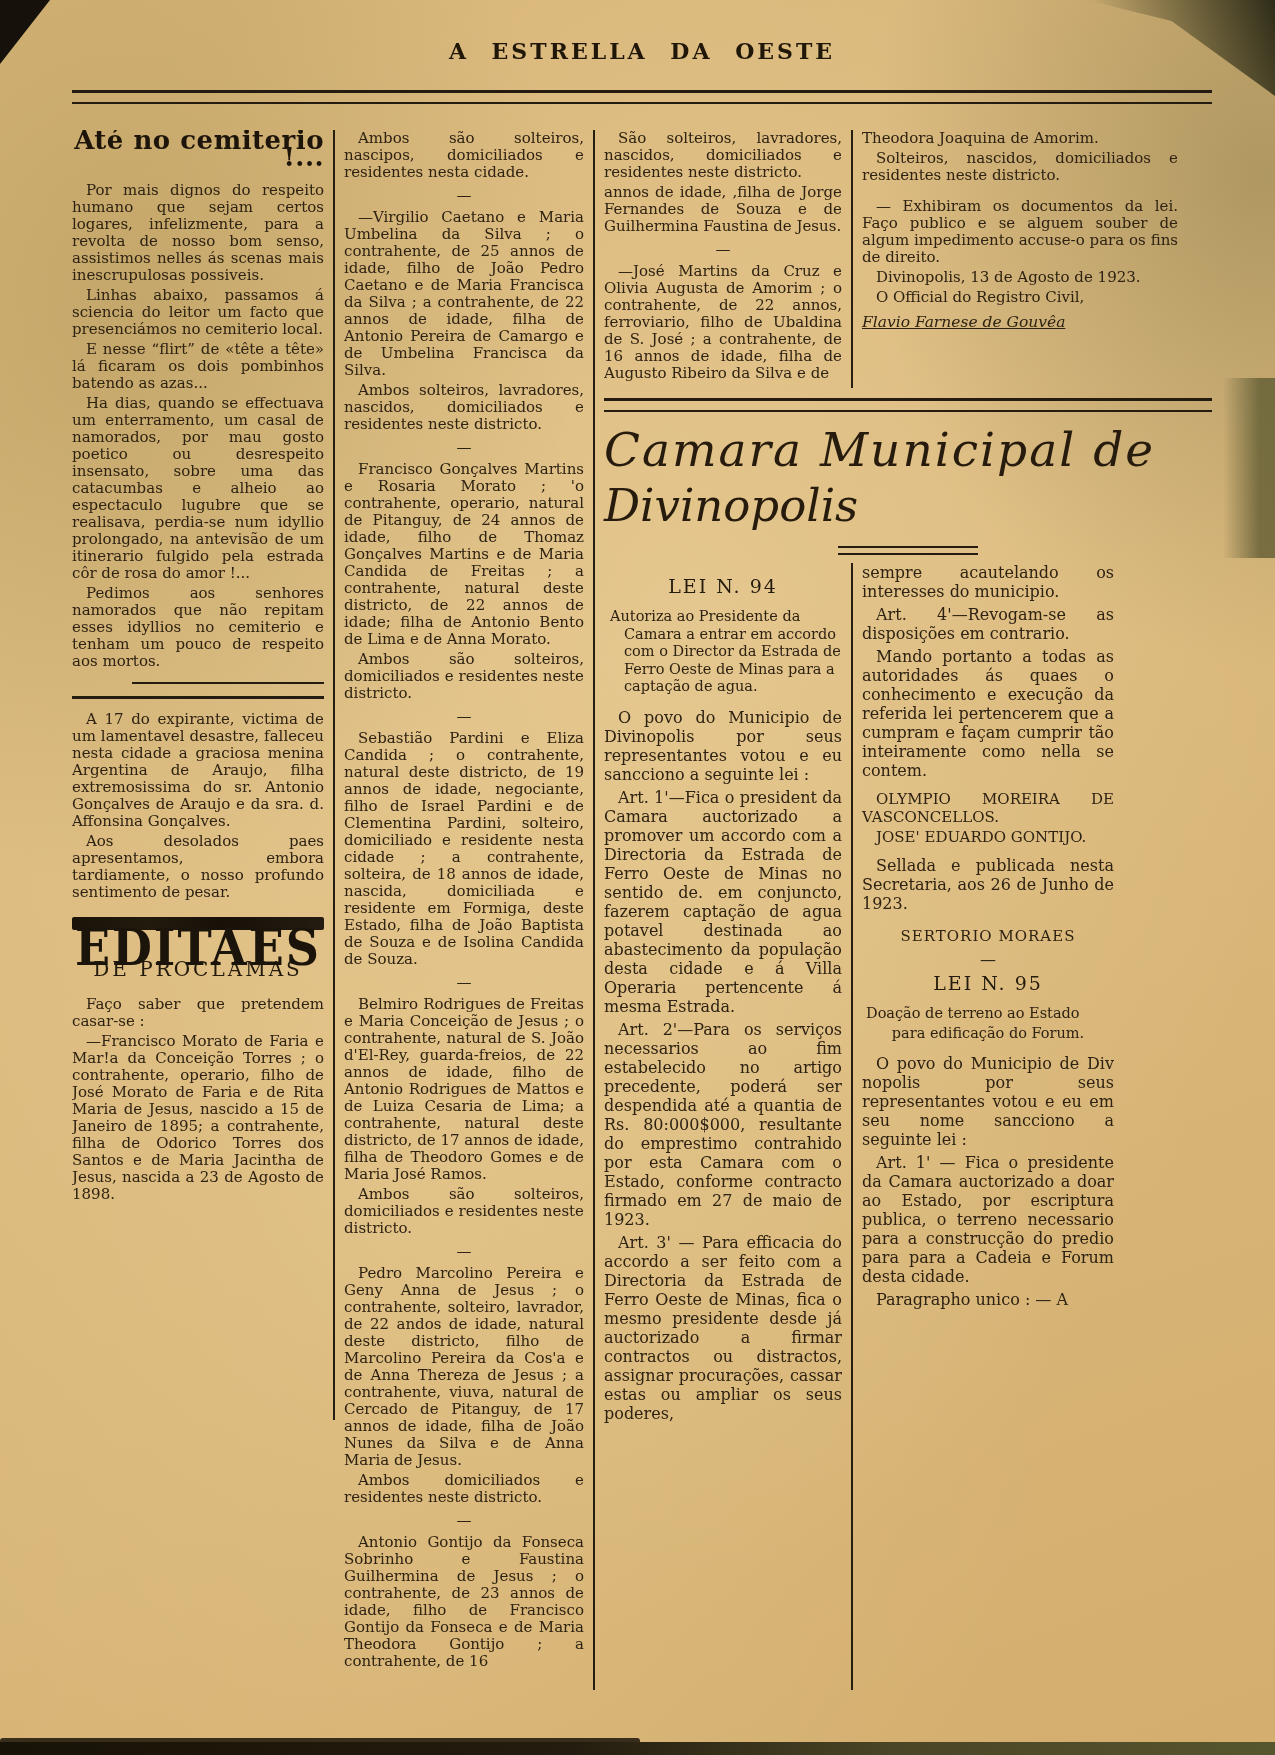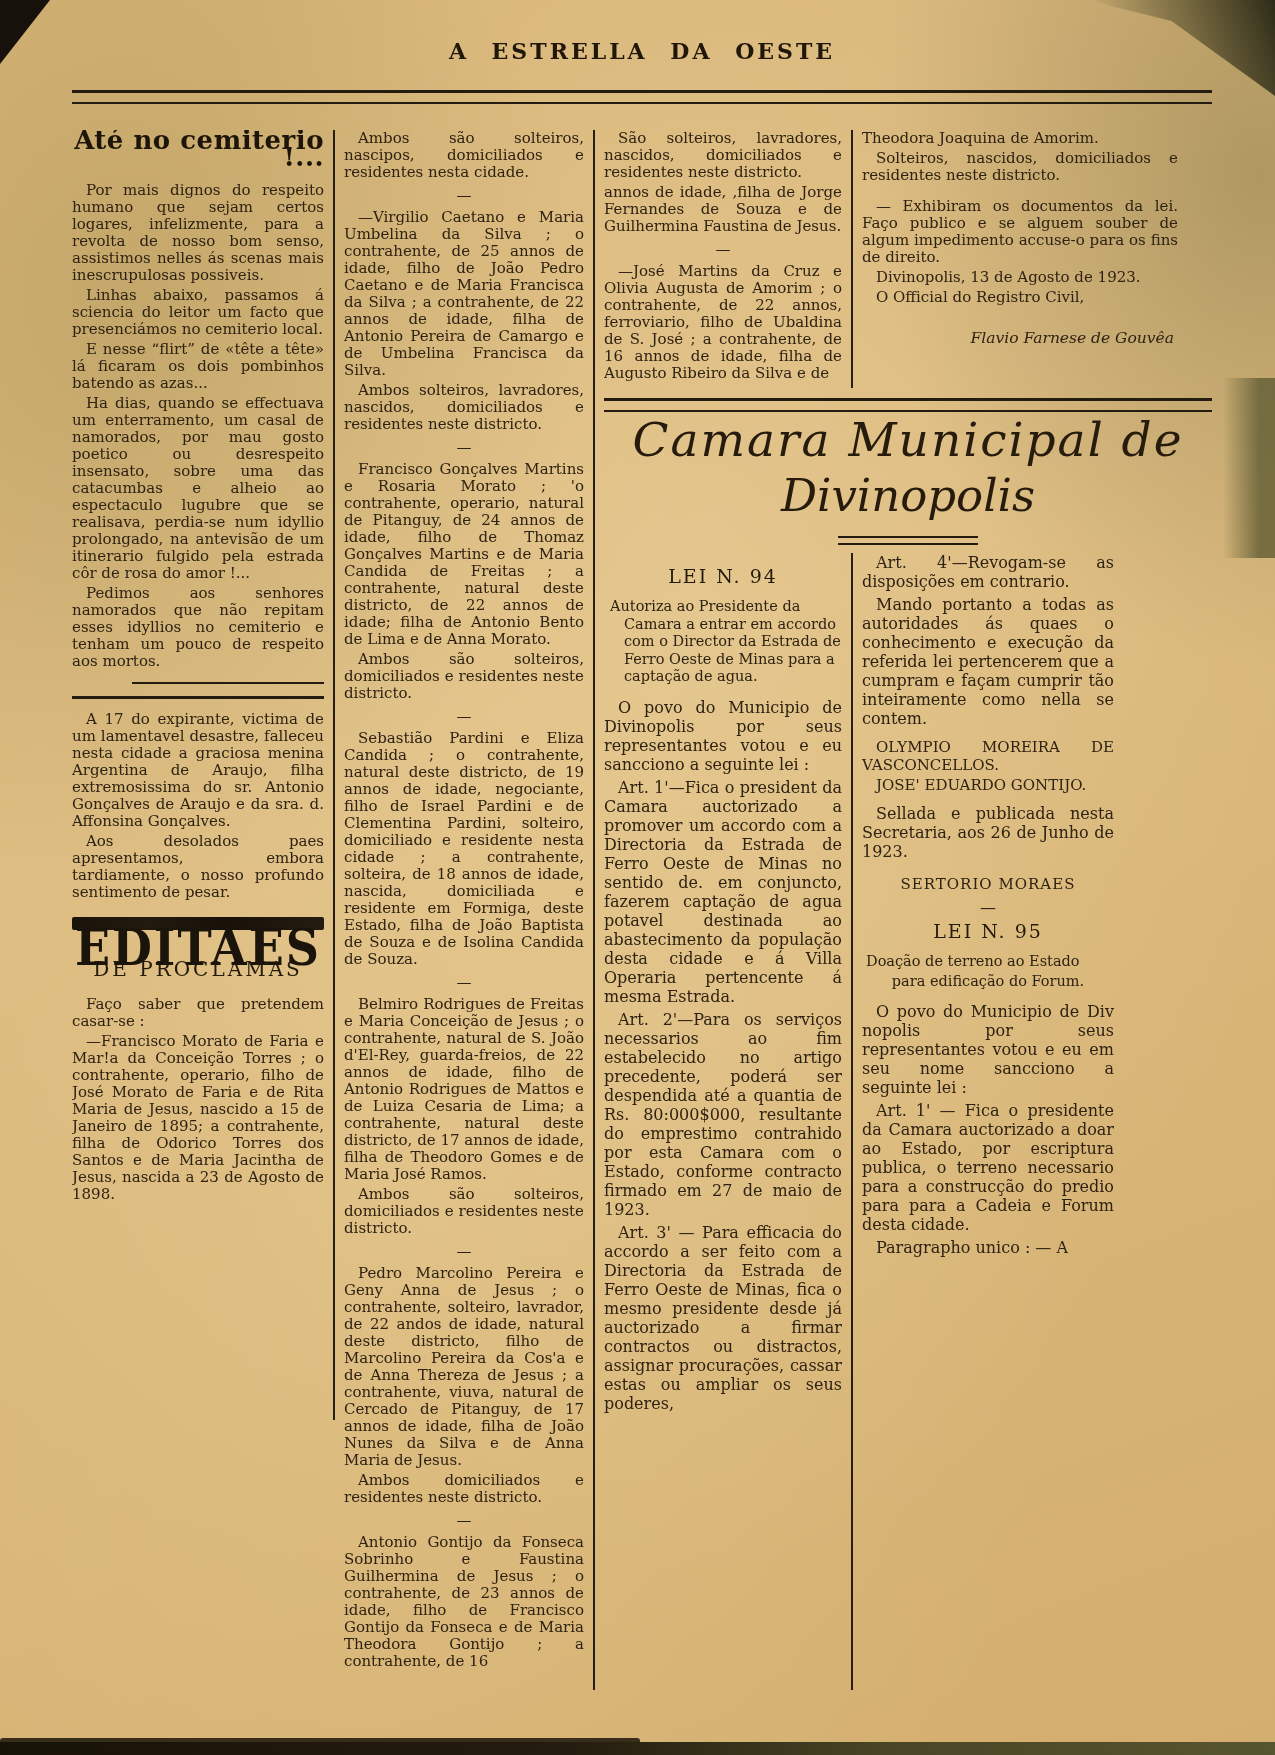--- a/index.html
+++ b/index.html
@@ -51,27 +51,27 @@
   .editaes{font-weight:bold;font-size:46px;letter-spacing:2px;text-align:center;color:#1b140a;margin:8px 0 4px 0;transform:scaleY(1.08);}
   .editaes-sub{text-align:center;font-size:20px;letter-spacing:3px;margin-bottom:18px;color:#241b0d;}
 
   .sep{text-align:center;line-height:14px;margin:7px 0;color:#241c10;}
 
   .right-half{flex:1;display:flex;flex-direction:column;}
   .rh-top{display:flex;height:258px;overflow:hidden;}
   .col3t{width:238px;flex:none;}
   .col4t{width:316px;flex:none;}
   .gap-before{margin-top:14px !important;}
-  .signature{font-style:italic;text-align:right;font-size:15.5px;margin-top:24px;padding-right:4px;}
+  .signature{font-style:italic;font-size:15.5px;margin-top:8px;padding-right:4px;text-decoration:underline;}
 
   .section-rules{margin-top:10px;}
   .section-rules .a{height:3px;background:#241c10;}
   .section-rules .b{height:2px;background:#241c10;margin-top:9px;}
 
-  .camara{text-align:center;font-style:italic;color:#261b0c;}
+  .camara{text-align:left;font-style:italic;color:#261b0c;margin-top:10px;}
   .camara .l1{font-size:47px;letter-spacing:2px;}
   .camara .l2{font-size:45px;margin-top:2px;}
   .short-rules{width:140px;margin:14px auto 0 auto;}
   .short-rules .a{height:2px;background:#241c10;}
   .short-rules .b{height:2px;background:#241c10;margin-top:5px;}
 
   .rh-bottom{display:flex;flex:1;margin-top:8px;overflow:hidden;}
   .col3b{width:238px;flex:none;font-size:16px;line-height:19px;}
   .col4b{width:252px;flex:none;font-size:16px;line-height:19px;}
   .col3b p,.col4b p{margin:0 0 4px 0;text-indent:14px;}
@@ -187,20 +187,21 @@
           <div class="col col3b">
             <div class="lei-head">LEI N. 94</div>
             <div class="lei-intro">Autoriza ao Presidente da Camara a entrar em accordo com o Director da Estrada de Ferro Oeste de Minas para a captação de agua.</div>
             <p>O povo do Municipio de Divinopolis por seus representantes votou e eu sancciono a seguinte lei :</p>
             <p>Art. 1'—Fica o president da Camara auctorizado a promover um accordo com a Directoria da Estrada de Ferro Oeste de Minas no sentido de. em conjuncto, fazerem captação de agua potavel destinada ao abastecimento da população desta cidade e á Villa Operaria pertencente á mesma Estrada.</p>
             <p>Art. 2'—Para os serviços necessarios ao fim estabelecido no artigo precedente, poderá ser despendida até a quantia de Rs. 80:000$000, resultante do emprestimo contrahido por esta Camara com o Estado, conforme contracto firmado em 27 de maio de 1923.</p>
             <p>Art. 3' — Para efficacia do accordo a ser feito com a Directoria da Estrada de Ferro Oeste de Minas, fica o mesmo presidente desde já auctorizado a firmar contractos ou distractos, assignar procurações, cassar estas ou ampliar os seus poderes,</p>
           </div>
           <div class="vrule"></div>
           <div class="col col4b">
+            <p style="text-indent:0">sempre acautelando os interesses do municipio.</p>
             <p>Art. 4'—Revogam-se as disposições em contrario.</p>
             <p>Mando portanto a todas as autoridades ás quaes o conhecimento e execução da referida lei pertencerem que a cumpram e façam cumprir tão inteiramente como nella se contem.</p>
             <div class="names">OLYMPIO MOREIRA DE VASCONCELLOS.</div>
             <div class="names2">JOSE' EDUARDO GONTIJO.</div>
             <p>Sellada e publicada nesta Secretaria, aos 26 de Junho de 1923.</p>
             <div class="moraes">SERTORIO MORAES</div>
             <div class="sep">—</div>
             <div class="lei-head" style="margin-top:4px">LEI N. 95</div>
             <div class="lei-intro2">
               <div class="i1">Doação de terreno ao Estado</div>

